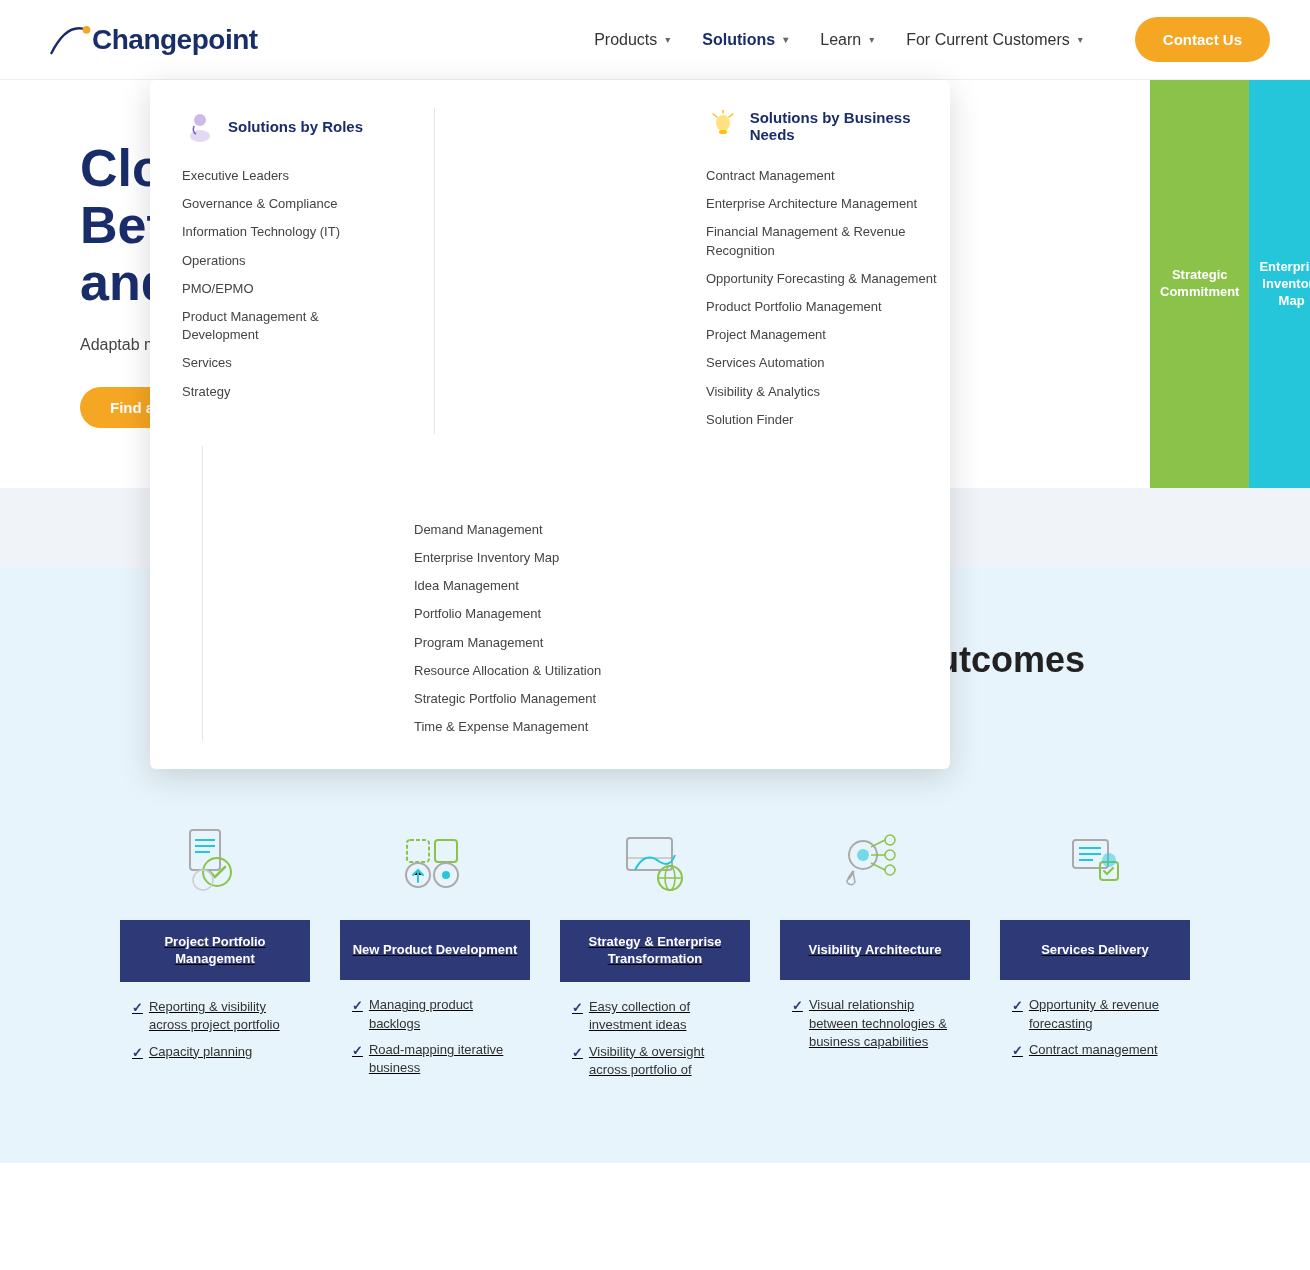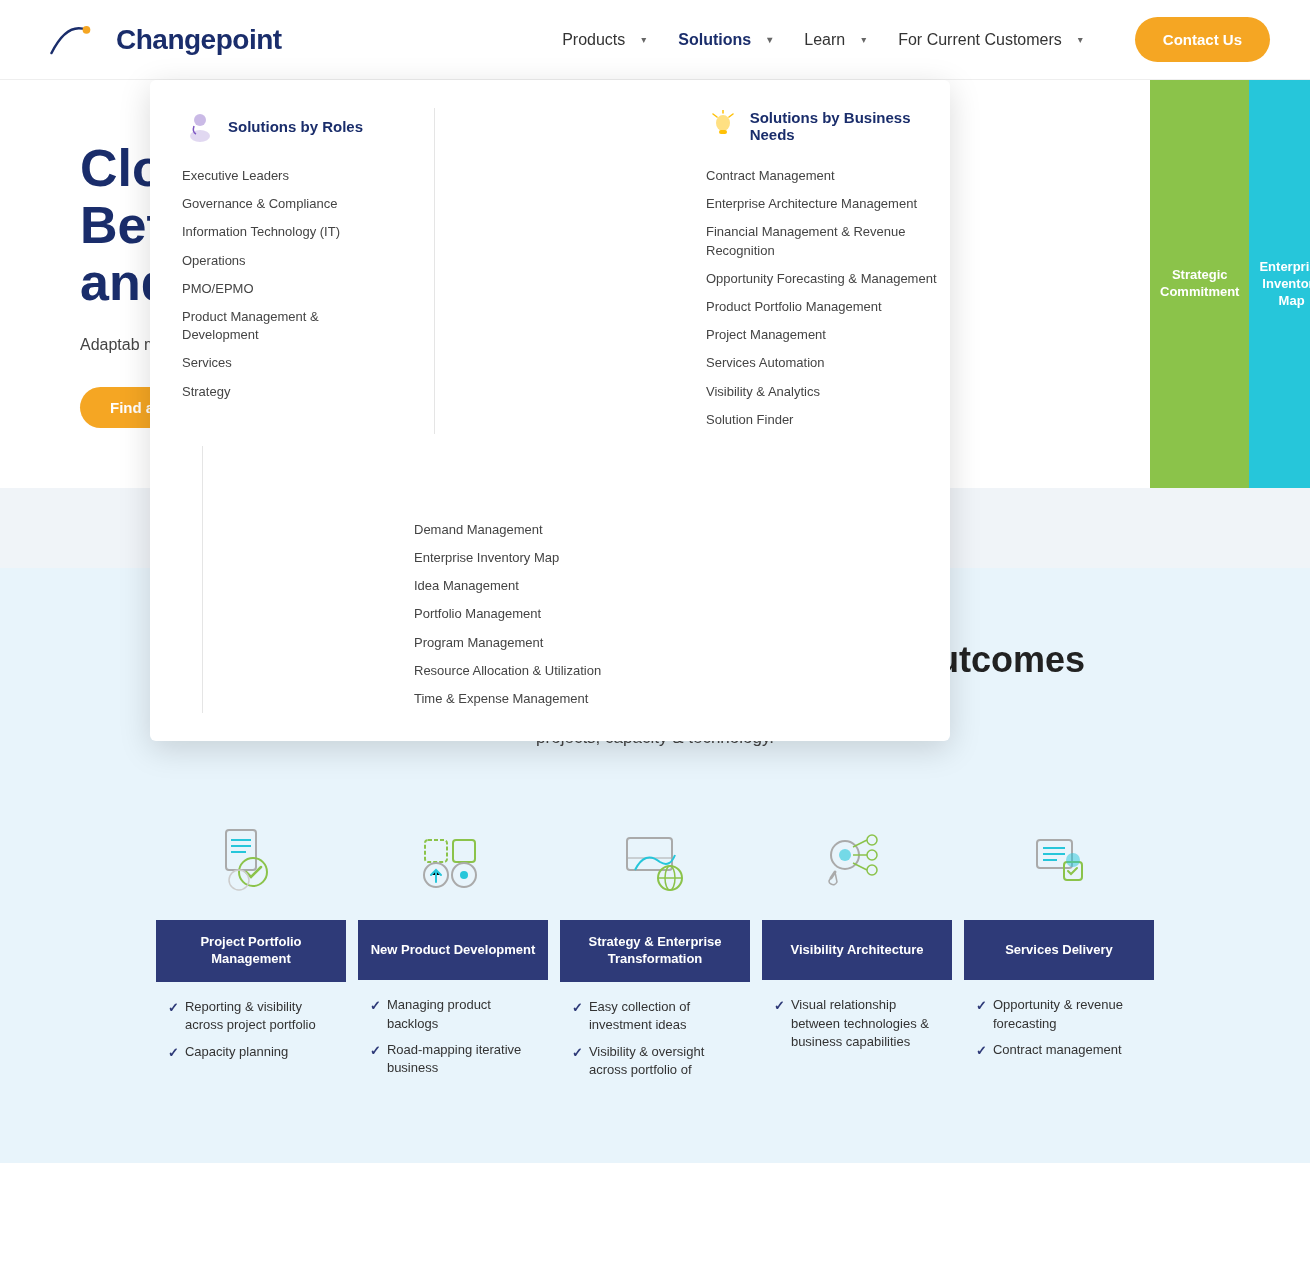--- a/index.html
+++ b/index.html
@@ -13,21 +13,20 @@
       height: 80px;
       background: #fff;
       border-bottom: 1px solid #eee;
       position: relative;
       z-index: 100;
     }
     .logo-area {
       display: flex;
       align-items: center;
       margin-right: auto;
-      gap: 24px;
     }
     .logo-text {
       font-size: 28px;
       font-weight: 700;
       color: #1a2d6b;
       letter-spacing: -0.5px;
     }
     .logo-arc {
       width: 50px;
       height: 35px;
@@ -37,21 +36,21 @@
       display: flex;
       align-items: center;
       gap: 32px;
     }
     .nav-item {
       font-size: 16px;
       color: #333;
       cursor: pointer;
       display: flex;
       align-items: center;
-      gap: 16px;
+      gap: 8px;
       font-weight: 500;
     }
     .nav-item.solutions { color: #1a2d6b; font-weight: 600; }
     .nav-chevron {
       font-size: 10px;
       color: #666;
     }
     .contact-btn {
       background: #f5a623;
       color: #fff;
@@ -203,23 +202,24 @@
       margin-bottom: 50px;
       max-width: 650px;
       margin-left: auto;
       margin-right: auto;
       line-height: 1.5;
     }
 
     
     .cards-row {
       display: flex;
-      gap: 12px;
+      gap: 30px;
       justify-content: center;
       margin-bottom: 0;
+      text-decoration: underline;
     }
     .solution-card {
       width: 190px;
       display: flex;
       flex-direction: column;
     }
     .card-icon-area {
       background: #e8f4fb;
       height: 120px;
       display: flex;
@@ -350,20 +350,21 @@
       <div class="dropdown-divider"></div>
 
       <div class="dropdown-col">
         <div class="dropdown-col-header" style="height:52px;"></div>
         <a class="dropdown-link">Demand Management</a>
         <a class="dropdown-link">Enterprise Inventory Map</a>
         <a class="dropdown-link">Idea Management</a>
         <a class="dropdown-link">Portfolio Management</a>
         <a class="dropdown-link">Program Management</a>
         <a class="dropdown-link">Resource Allocation &amp; Utilization</a>
+        <a class="dropdown-link">Strategic Portfolio Management</a>
         <a class="dropdown-link">Time &amp; Expense Management</a>
       </div>
     </div>
   </div>
 </nav>
 
 <div class="hero-section">
   <div class="hero-content">
     <div class="hero-title">
       <div>Clos</div>

